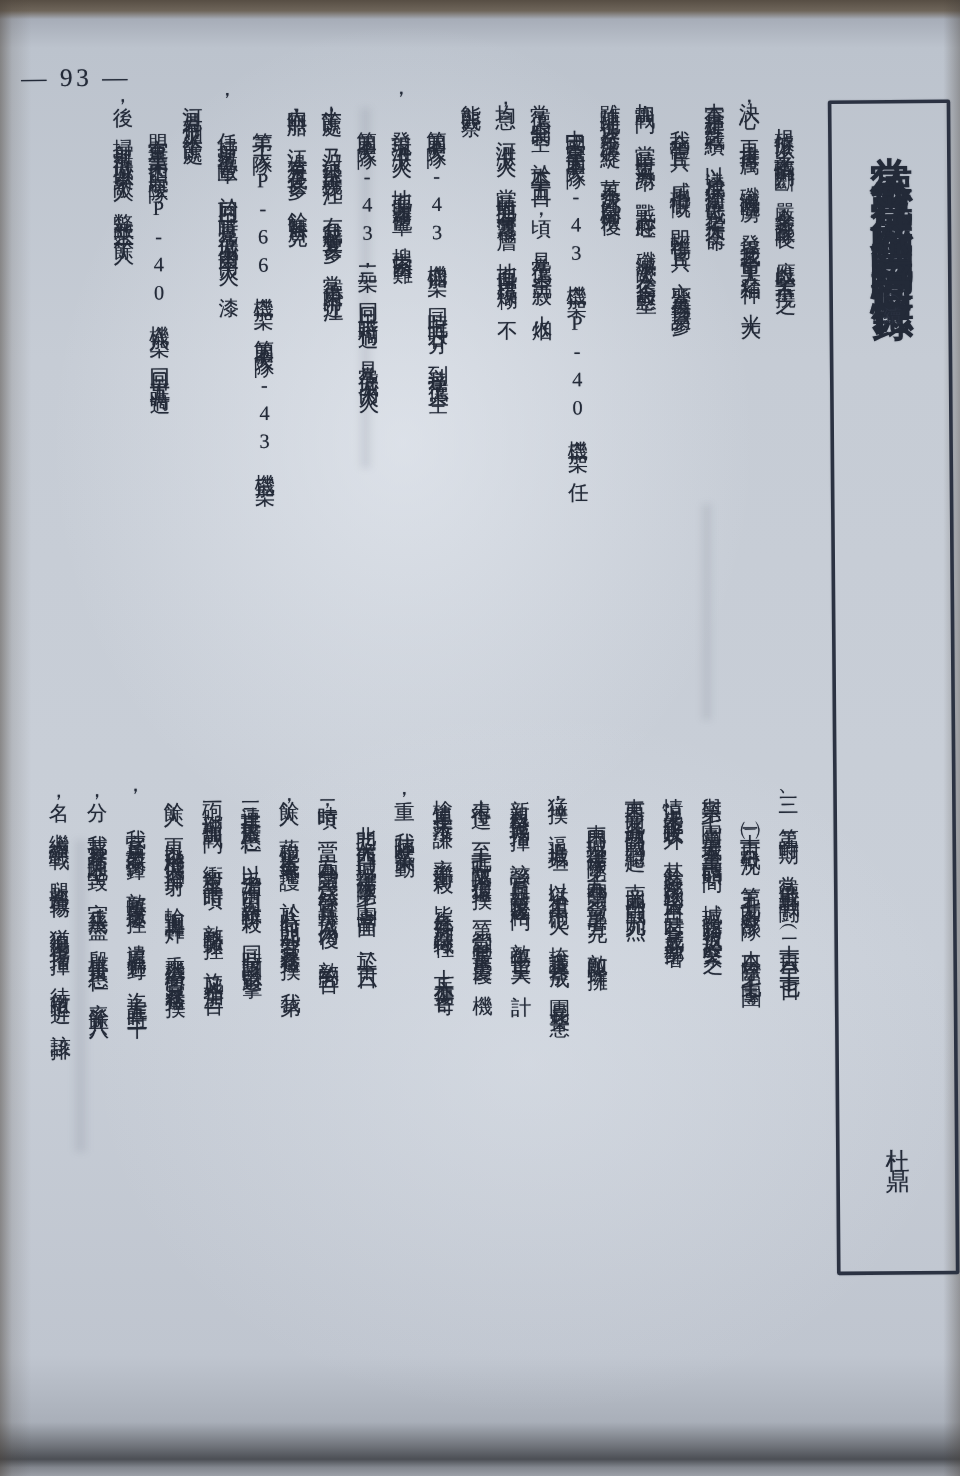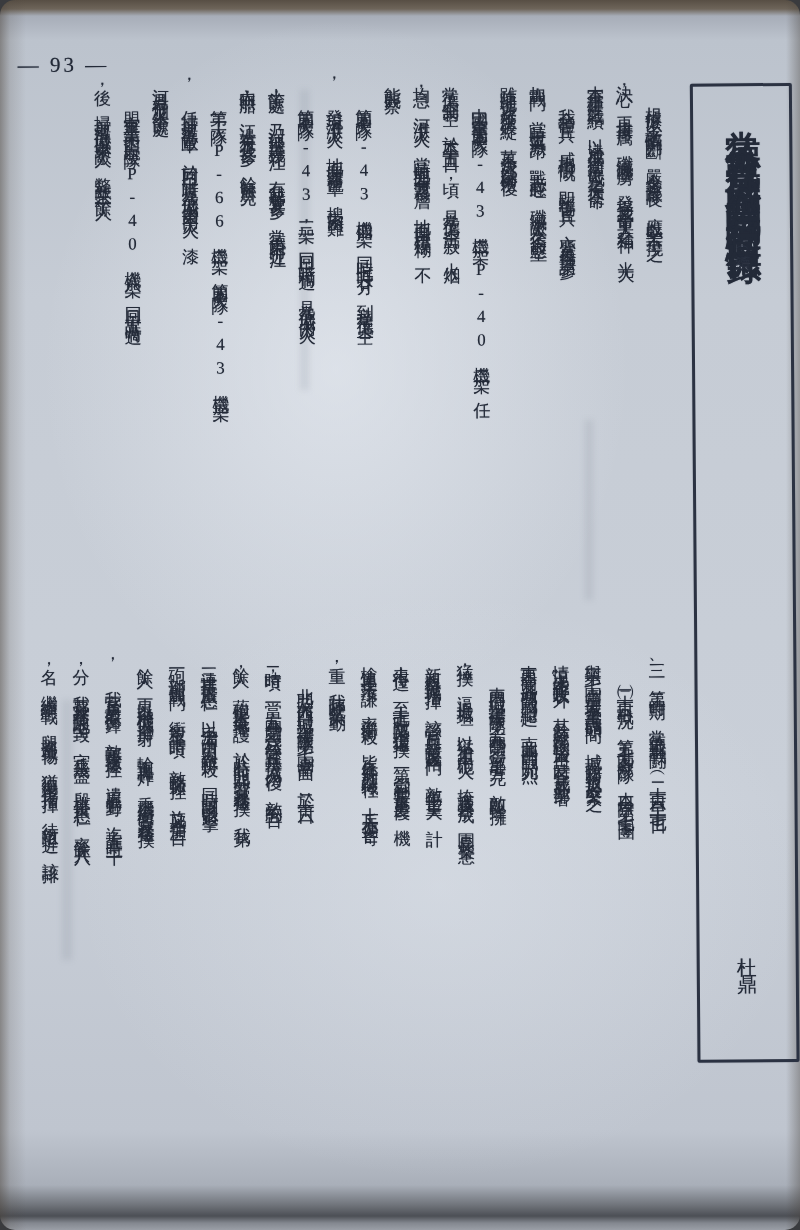--- a/index.html
+++ b/index.html
@@ -9,21 +9,20 @@
     font-family:"Liberation Serif","DejaVu Serif",serif;
     color:var(--ink);
     background:
       linear-gradient(90deg, rgba(74,66,58,0.50) 0px, rgba(74,66,58,0.16) 10px, rgba(0,0,0,0) 26px),
       linear-gradient(270deg, rgba(70,64,58,0.38) 0px, rgba(0,0,0,0) 14px),
       radial-gradient(ellipse 420px 500px at 42% 30%, rgba(238,242,248,0.55), rgba(0,0,0,0) 70%),
       radial-gradient(ellipse 520px 420px at 55% 72%, rgba(230,235,242,0.38), rgba(0,0,0,0) 70%),
       linear-gradient(180deg, #574e44 0px, #6e655a 9px, #a7adb8 16px, #bcc3cd 40px,
         #c6ccd5 300px, #c9cfd8 800px, #bfc5cf 1130px, #a9afb9 1185px,
         #70747b 1205px, #4c4f55 1216px, #83878f 1223px, #9b9fa7 1230px);
-    border-radius: 15px;
   }
   .sheet { position:absolute; inset:0; transform:rotate(-0.45deg); transform-origin:400px 615px; }
 
   .page-number {
     position:absolute; left:22px; top:50px;
     font-size:21px; letter-spacing:3px; color:var(--ink-strong);
     text-shadow:0 0 0.8px rgba(35,42,56,0.6);
   }
 
   

